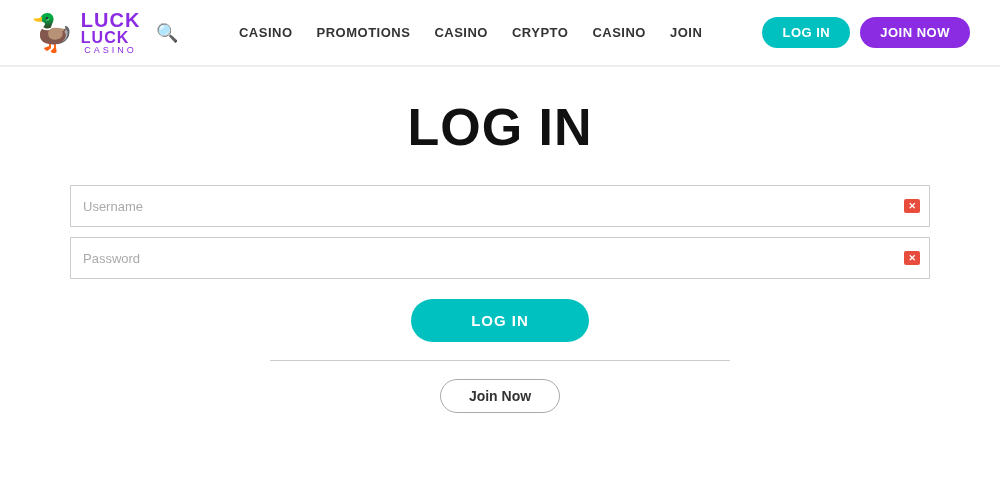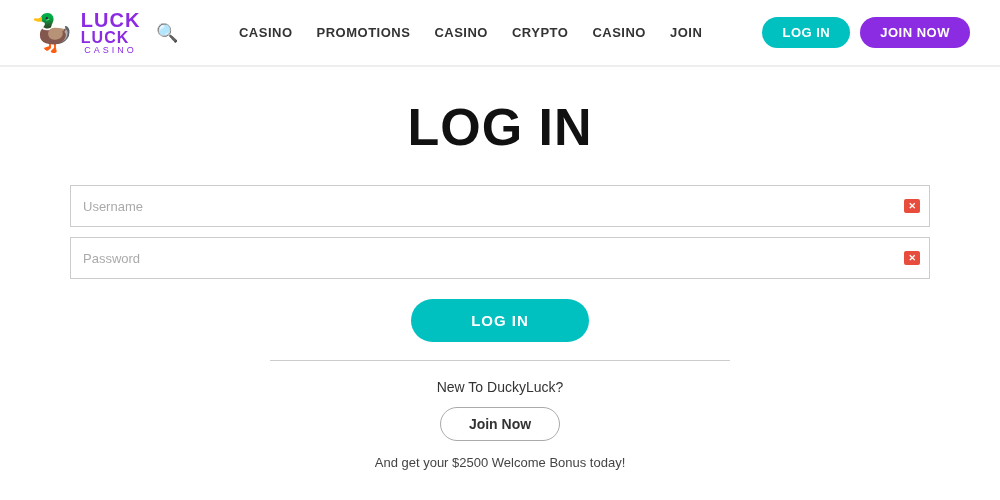--- a/index.html
+++ b/index.html
@@ -172,18 +172,16 @@
   <div class="form-group">
     <input type="password" placeholder="Password" style="">
     <span class="field-icon">✕</span>
   </div>
 
   <button class="btn-log-in">LOG IN</button>
 
 
   <hr class="divider-line">
 
-  <p class="new-to">New To DuckyLuck?</p>
 
   <button class="btn-join-now">Join Now</button>
 
-  <p class="welcome-text">And get your $2500 Welcome Bonus today!</p>
 </main>
 
 </body></html>

